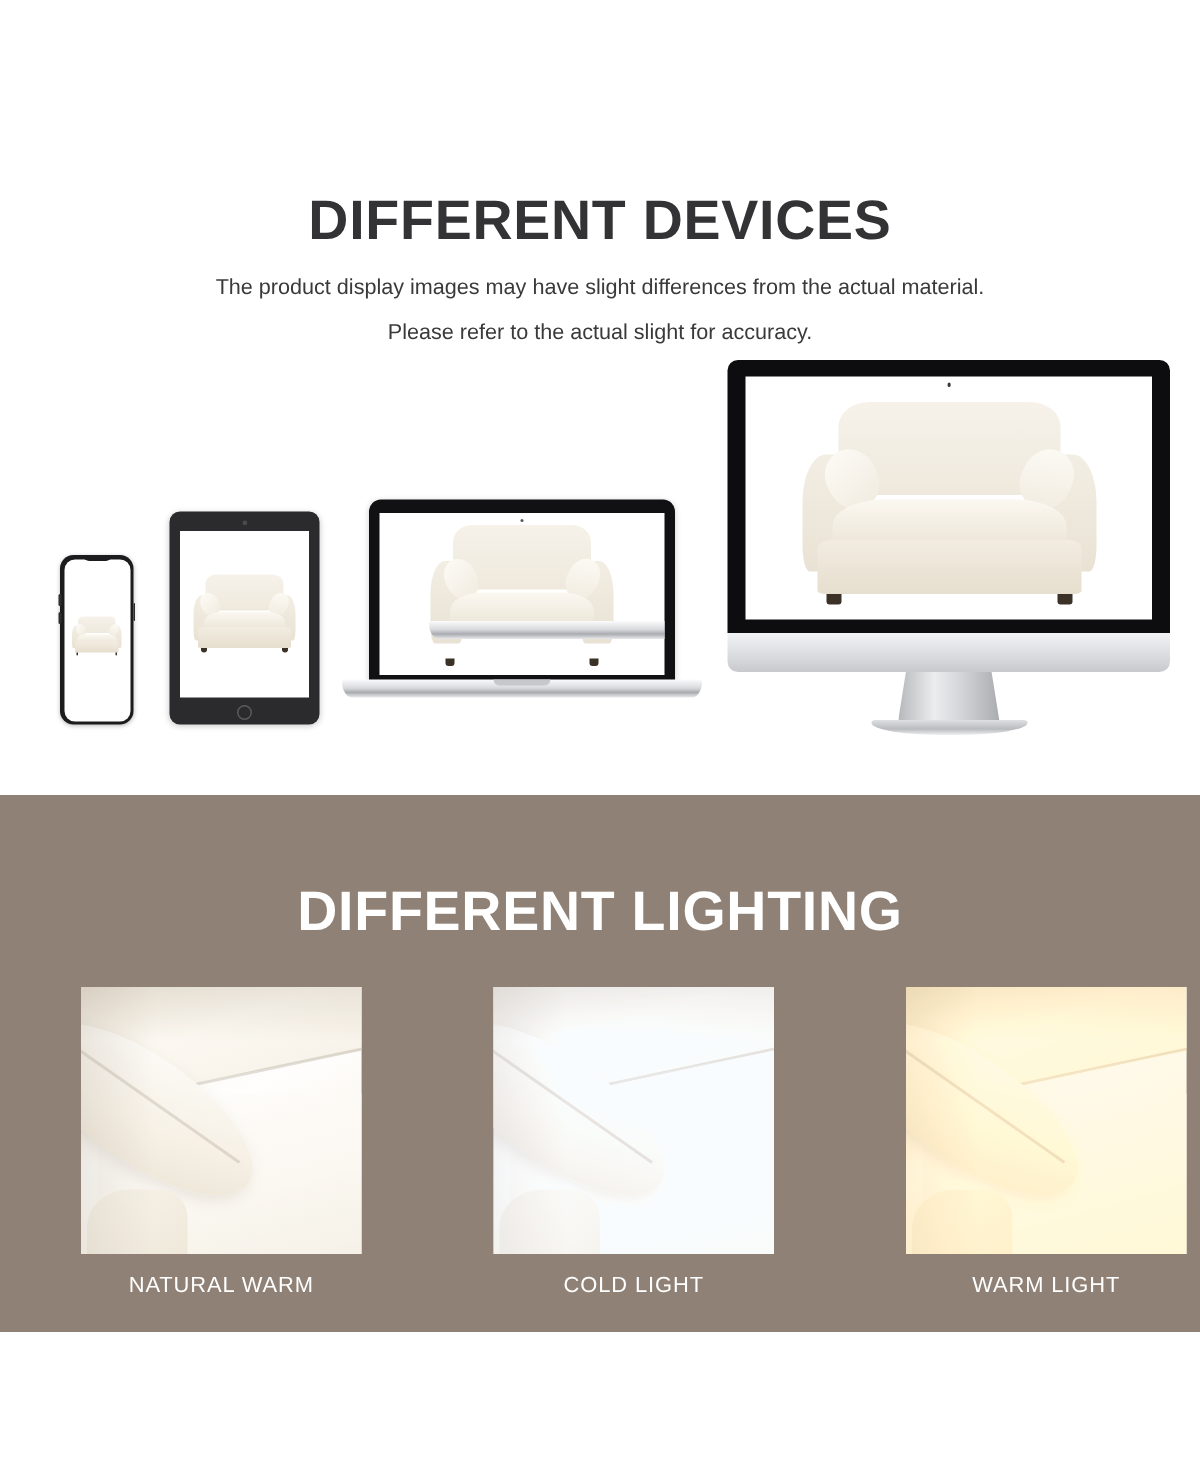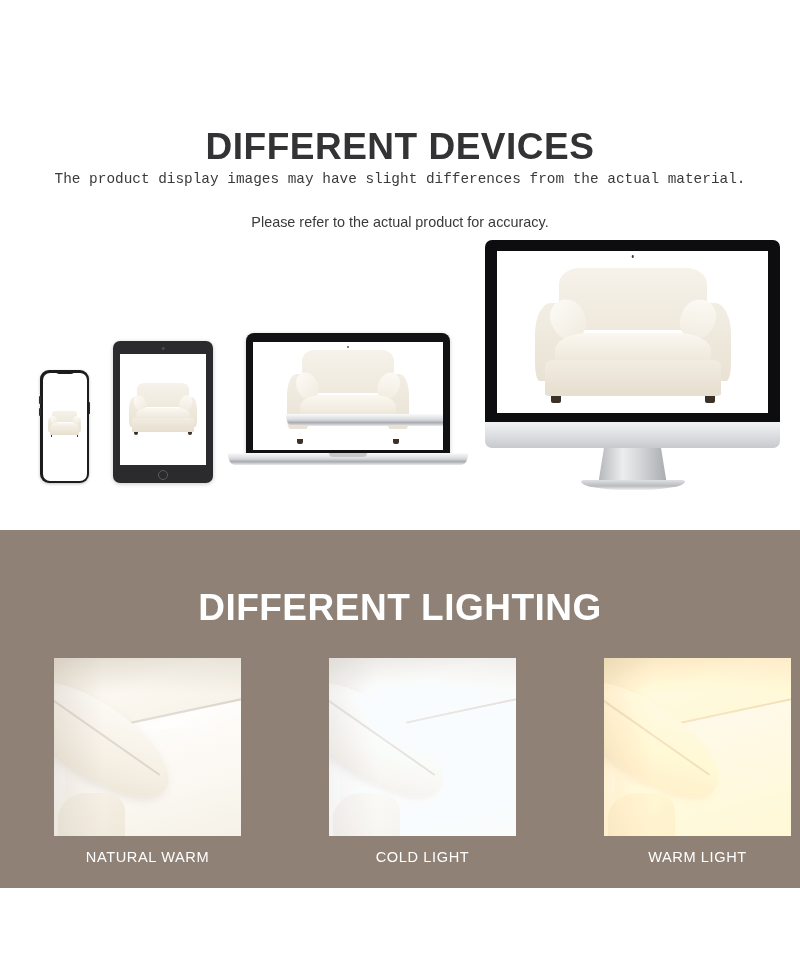--- a/index.html
+++ b/index.html
@@ -38,21 +38,21 @@
   }
   .devices-sub1, .devices-sub2 {
     position: absolute;
     left: 0;
     width: 800px;
     text-align: center;
     font-size: 14.4px;
     color: #3a3a3a;
     font-weight: 400;
   }
-  .devices-sub1 { top: 157px; font-family: Liberation Mono, monospace; }
+  .devices-sub1 { top: 170px; }
   .devices-sub2 { top: 200px; }
 
   .device-stage {
     position: absolute;
     left: 0; top: 230px;
     width: 800px;
     height: 270px;
   }
 
   
@@ -429,21 +429,21 @@
     background: #ffffff;
   }
 </style>
 </head>
 <body>
 
 <section class="devices-section">
 
   <h1 class="devices-title">DIFFERENT DEVICES</h1>
   <p class="devices-sub1">The product display images may have slight differences from the actual material.</p>
-  <p class="devices-sub2">Please refer to the actual product for accuracy.</p>
+  <p class="devices-sub2">Please refer to the actual slight for accuracy.</p>
 
   <div class="device-stage">
 
     <div class="phone">
       <div class="notch"></div>
       <div class="btn-l1"></div>
       <div class="btn-l2"></div>
       <div class="btn-r"></div>
       <div class="screen">
         <div class="sofa" style="width:34px;height:26px;bottom:44px;">

